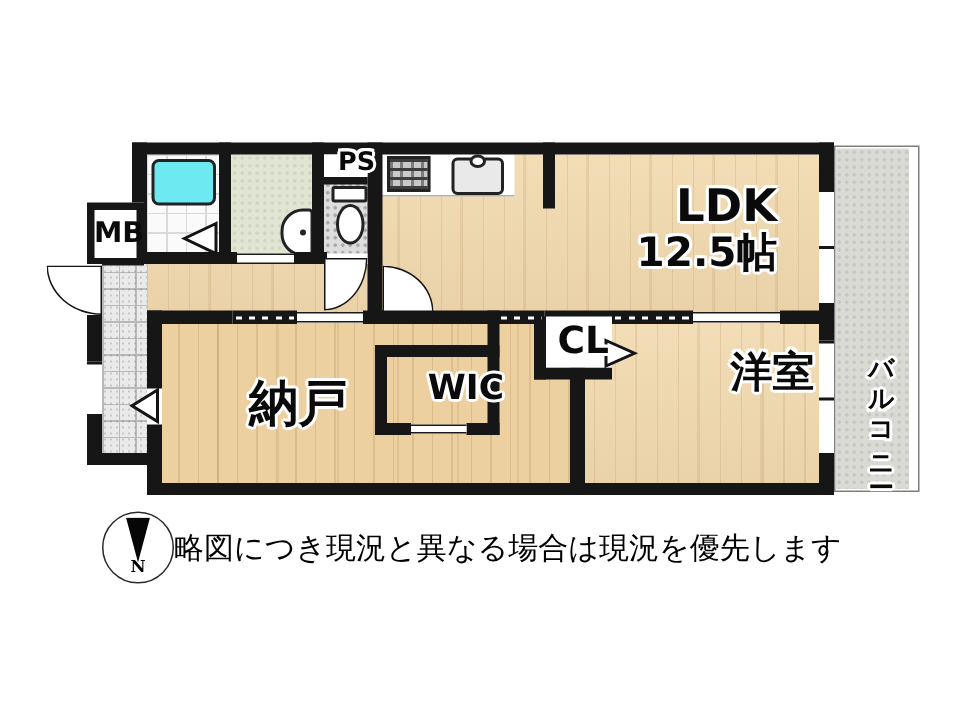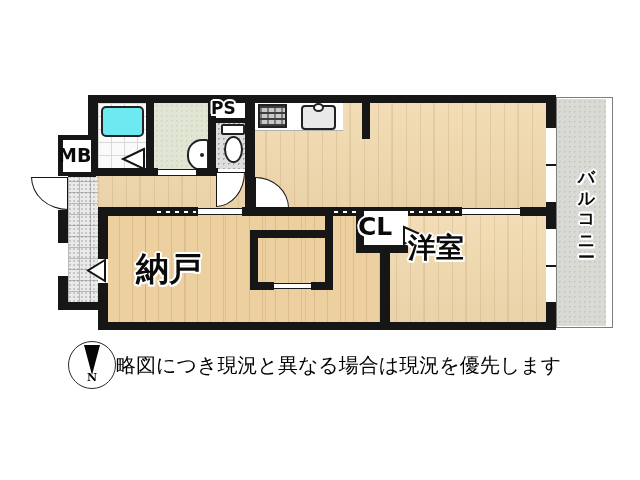--- a/index.html
+++ b/index.html
@@ -36,21 +36,21 @@
     background-image:radial-gradient(rgba(110,110,110,.18) 1px,transparent 1px);
     background-size:5px 5px;}
   .winwall{background:#fff;border-top:1px solid #1a1a1a;border-bottom:1px solid #1a1a1a;}
   .vwin{background:#fff;border-top:2px solid #161616;border-bottom:2px solid #161616;}
   .vwin::after{content:"";position:absolute;left:0;right:0;top:50%;height:2px;margin-top:-1px;background:#161616;}
   .dashwall{background:#161616;}
   .dashwall::after{content:"";position:absolute;left:2px;right:2px;top:50%;margin-top:-1px;height:2px;
     background:repeating-linear-gradient(90deg,#fff 0 4px,transparent 4px 9px);}
   .arc{background:#fff;border:1.5px solid #141414;}
   .fixture{background:#fff;border:2px solid #222;}
-  .lab{position:absolute;font-weight:bold;color:#0a0a0a;text-align:left;line-height:1.1;
+  .lab{position:absolute;font-weight:bold;color:#0a0a0a;text-align:right;line-height:1.1;
     text-shadow:2px 0 0 #fff,-2px 0 0 #fff,0 2px 0 #fff,0 -2px 0 #fff,
                 1.5px 1.5px 0 #fff,-1.5px 1.5px 0 #fff,1.5px -1.5px 0 #fff,-1.5px -1.5px 0 #fff;}
   .stove{background:#c9c9c9;border:2px solid #222;
     background-image:
       repeating-linear-gradient(0deg,#3e3e3e 0 2px,transparent 2px 6px),
       repeating-linear-gradient(90deg,rgba(60,60,60,.55) 0 2px,transparent 2px 7px);}
   .sink{background:#e9e9e9;border:2px solid #222;border-radius:4px;}
   .faucet{background:#fff;border:2px solid #222;border-radius:50%;}
   .disc{position:absolute;color:#000;font-size:20px;white-space:nowrap;}
 </style>
@@ -132,24 +132,29 @@
   <svg class="abs" style="left:118px;top:147px;" width="28" height="24" viewBox="0 0 28 24">
     <polygon points="26,2 5,12 26,22" fill="#ffffff" stroke="#141414" stroke-width="2"></polygon>
   </svg>
   <svg class="abs" style="left:85px;top:257px;" width="23" height="27" viewBox="0 0 23 27">
     <polygon points="20,3 3,13.5 20,24" fill="#ffffff" stroke="#141414" stroke-width="2"></polygon>
   </svg>
   <svg class="abs" style="left:401px;top:224px;" width="25" height="23" viewBox="0 0 25 23">
     <polygon points="3,3 22,11.5 3,20" fill="#ffffff" stroke="#141414" stroke-width="2"></polygon>
   </svg>
 
+  <div class="lab" style="left:368px;top:121px;width:150px;">
+    <div style="font-size:30px;">LDK</div>
+    <div style="font-size:27px;">12.5帖</div>
+  </div>
   <div class="lab" style="left:408px;top:233px;width:135px;">
     <div style="font-size:28px;">洋室</div>
   </div>
   <div class="lab" style="left:136px;top:251px;width:96px;font-size:33px;">納戸</div>
+  <div class="lab" style="left:248px;top:247px;width:88px;font-size:23px;">WIC</div>
   <div class="lab" style="left:358px;top:213px;width:48px;font-size:25px;">CL</div>
   <div class="lab" style="left:211px;top:99px;width:39px;font-size:17px;">PS</div>
   <div class="lab" style="left:58px;top:145px;width:38px;font-size:19px;text-shadow:none;">MB</div>
   <div class="lab" style="left:568px;top:158px;width:28px;height:160px;font-size:17px;writing-mode:vertical-rl;letter-spacing:3px;">バルコニー</div>
 
   <div class="abs" style="left:68px;top:341px;width:48px;height:48px;border:1.5px solid #2a2a2a;border-radius:50%;background:#fff;"></div>
   <div class="abs" style="left:84px;top:345px;width:16px;height:30px;background:#060606;clip-path:polygon(0 0,100% 0,50% 100%);"></div>
   <div class="abs" style="left:85px;top:371px;width:14px;text-align:center;font-size:11px;font-weight:bold;font-family:'DejaVu Serif',serif;color:#000;">N</div>
   <div class="disc" style="left:116px;top:352px;">略図につき現況と異なる場合は現況を優先します</div>
 

